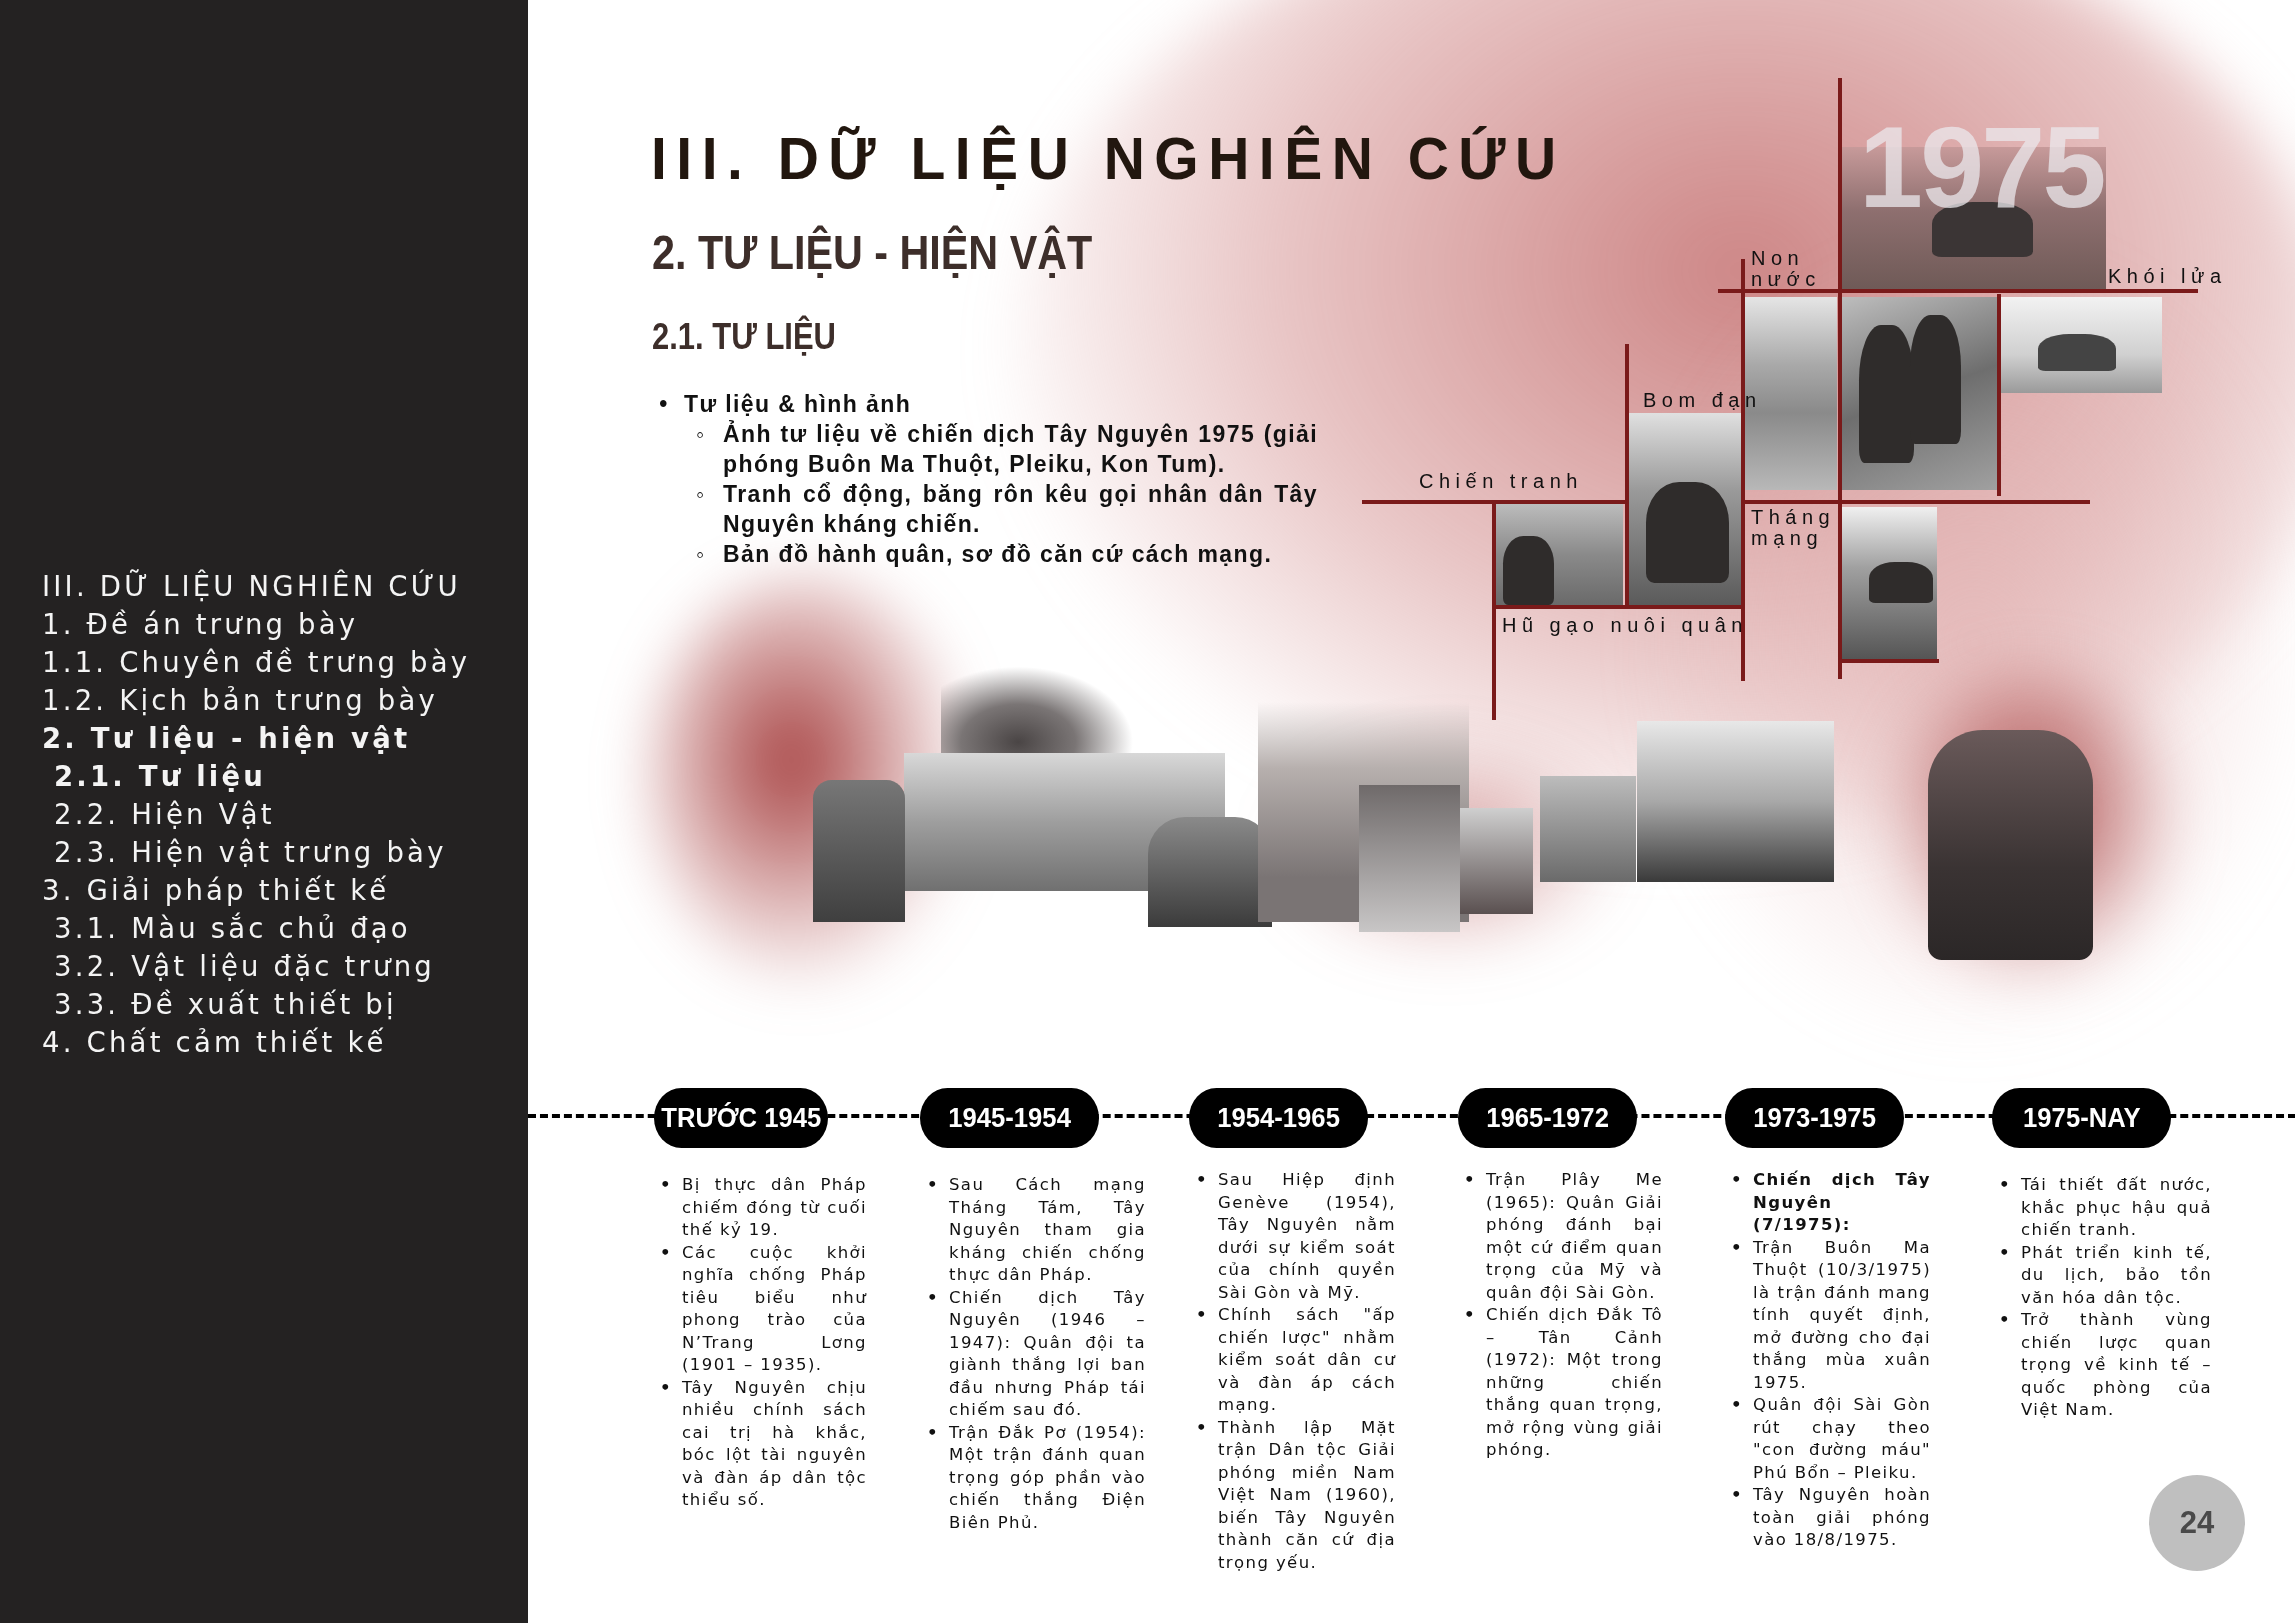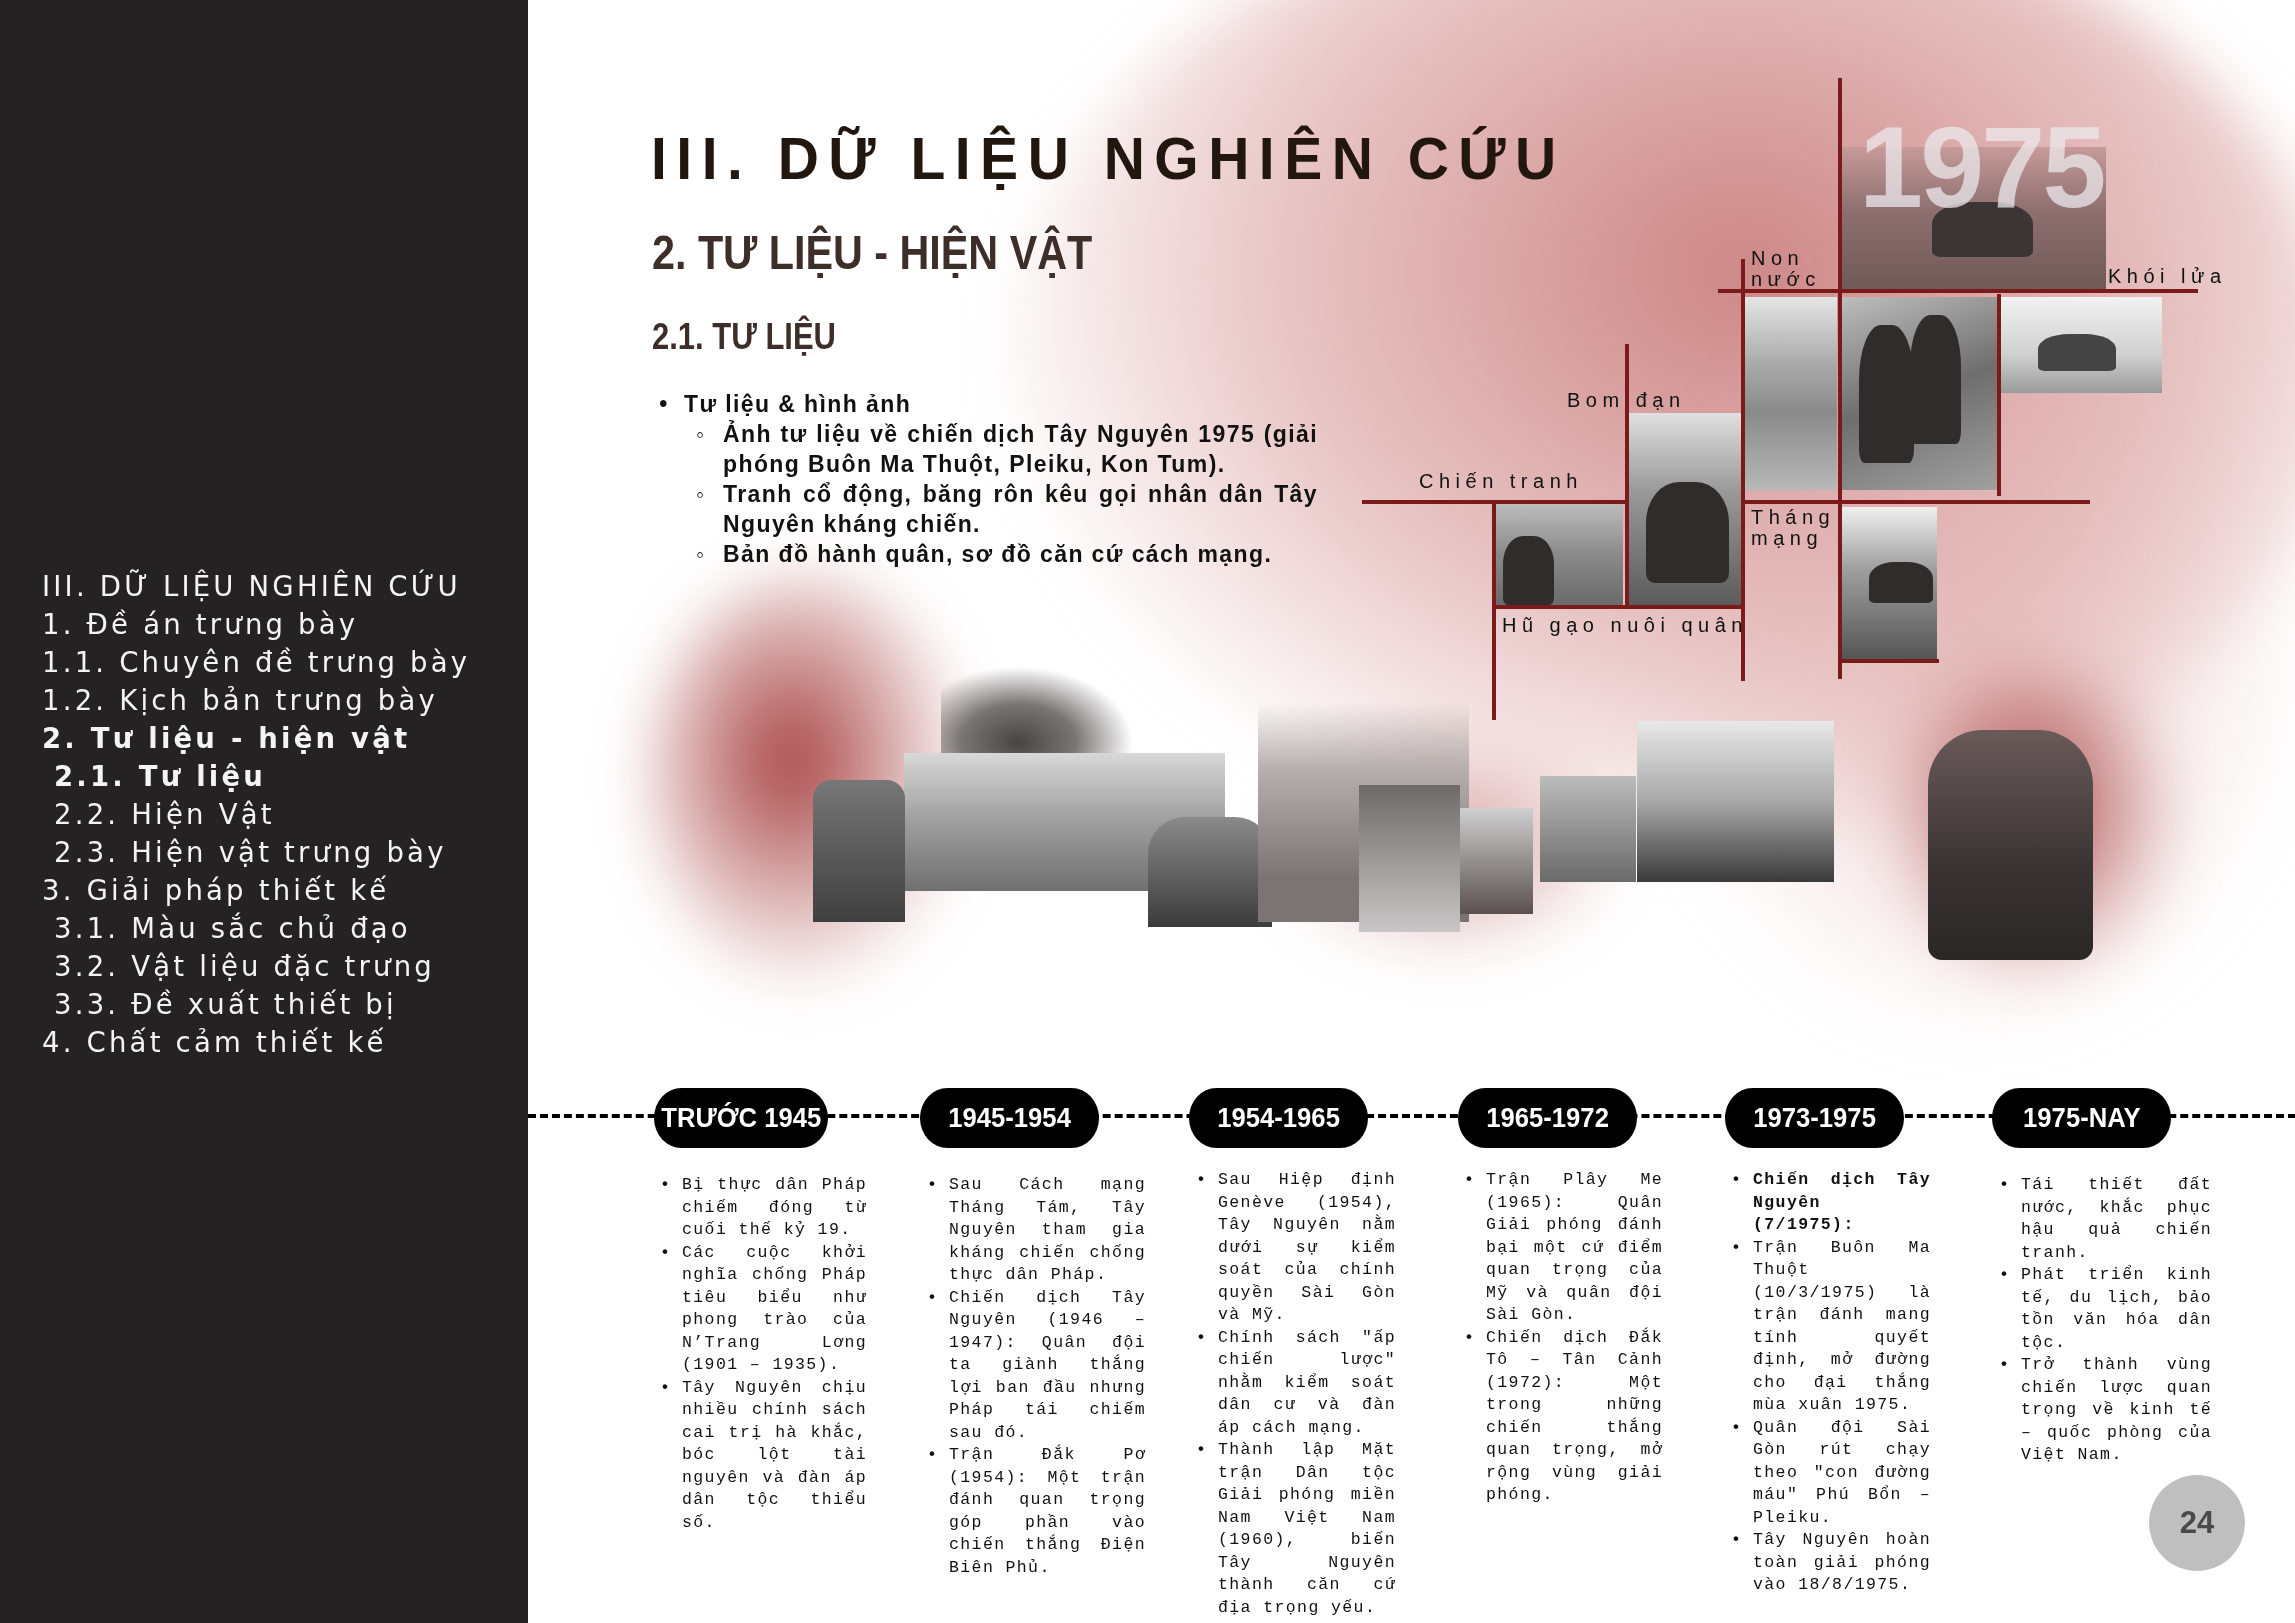--- a/index.html
+++ b/index.html
@@ -24,21 +24,21 @@
   .hl{position:absolute;background:#7a1a1a;height:3.7px;}
   .photo{position:absolute;background:linear-gradient(160deg,#c9c6c4 0%,#8b8886 40%,#4d4a49 100%);overflow:hidden;}
   .photo .sil{position:absolute;background:#2f2c2b;border-radius:40% 40% 10% 10%;}
   .glabel{position:absolute;font-size:20px;letter-spacing:5.5px;color:#111;white-space:nowrap;line-height:21px;}
   .yr{position:absolute;left:1859px;top:101px;font-size:115px;font-weight:bold;color:rgba(235,232,236,0.75);letter-spacing:-2.8px;}
   .timeline{position:absolute;left:528px;top:1114px;width:1768px;height:0;border-top:4.6px dashed #000;}
   .pill{position:absolute;top:1088px;height:60px;background:#000;border-radius:27.5px/30px;color:#fff;font-weight:bold;font-size:27px;display:flex;align-items:center;justify-content:center;white-space:nowrap;}
   .pill span{transform:scaleX(0.95);display:inline-block;}
   .col{position:absolute;top:1174px;font-family:"DejaVu Sans",sans-serif;font-size:16.5px;line-height:22.5px;letter-spacing:1.4px;color:#111;}
   .col ul{margin:0;padding:0;list-style:none;}
-  .col li{position:relative;padding-left:22px;text-align:justify;text-align-last:left;font-family:Liberation Mono, monospace;}
+  .col li{position:relative;padding-left:22px;text-align:justify;text-align-last:left;}
   .col li:before{content:"•";position:absolute;left:0;font-weight:bold;}
   .col li.bold{font-weight:bold;}
   .pagenum{position:absolute;left:2149px;top:1475px;width:96px;height:96px;border-radius:50%;background:#bfbfbf;color:#4a4a4a;font-weight:bold;font-size:31px;display:flex;align-items:center;justify-content:center;}
 </style>
 </head>
 <body>
 
 <div class="sidebar">
   <div class="toc">
     <div>III. DỮ LIỆU NGHIÊN CỨU</div>
@@ -114,21 +114,21 @@
   <div class="vl" style="left:1492px;top:500px;height:220px;"></div>
   <div class="vl" style="left:1997px;top:294px;height:202px;"></div>
   <div class="hl" style="left:1718px;top:289px;width:480px;"></div>
   <div class="hl" style="left:1362px;top:500px;width:266px;"></div>
   <div class="hl" style="left:1741px;top:500px;width:349px;"></div>
   <div class="hl" style="left:1492px;top:605px;width:253px;"></div>
   <div class="hl" style="left:1838px;top:659px;width:101px;"></div>
 
   <div class="glabel" style="left:1751px;top:248px;width:69px;white-space:normal;">Non nước</div>
   <div class="glabel" style="left:2108px;top:266px;">Khói lửa</div>
-  <div class="glabel" style="left:1567px;top:390px;text-align:center;">Bom đạn</div>
+  <div class="glabel" style="left:1643px;top:390px;text-align:center;">Bom đạn</div>
   <div class="glabel" style="left:1419px;top:471px;">Chiến tranh</div>
   <div class="glabel" style="left:1751px;top:507px;width:69px;white-space:normal;">Tháng mạng</div>
   <div class="glabel" style="left:1502px;top:615px;">Hũ gạo nuôi quân</div>
 </div>
 
 <div>
   <div class="photo" style="left:941px;top:666px;width:193px;height:138px;background:radial-gradient(ellipse at 40% 55%,#4a4545 0%,#7a7575 35%,rgba(255,255,255,0) 70%);"></div>
   <div class="photo" style="left:904px;top:753px;width:321px;height:138px;background:linear-gradient(180deg,#d8d8d8 0%,#9e9e9e 50%,#707070 100%);"></div>
   <div class="photo" style="left:813px;top:780px;width:92px;height:142px;background:linear-gradient(180deg,#777 0%,#3f3f3f 100%);border-radius:18.4px 18.4px 0 0;"></div>
   <div class="photo" style="left:1148px;top:817px;width:124px;height:110px;background:linear-gradient(180deg,#8a8a8a 0%,#3b3b3b 100%);border-radius:37px 37px 0 0;"></div>

